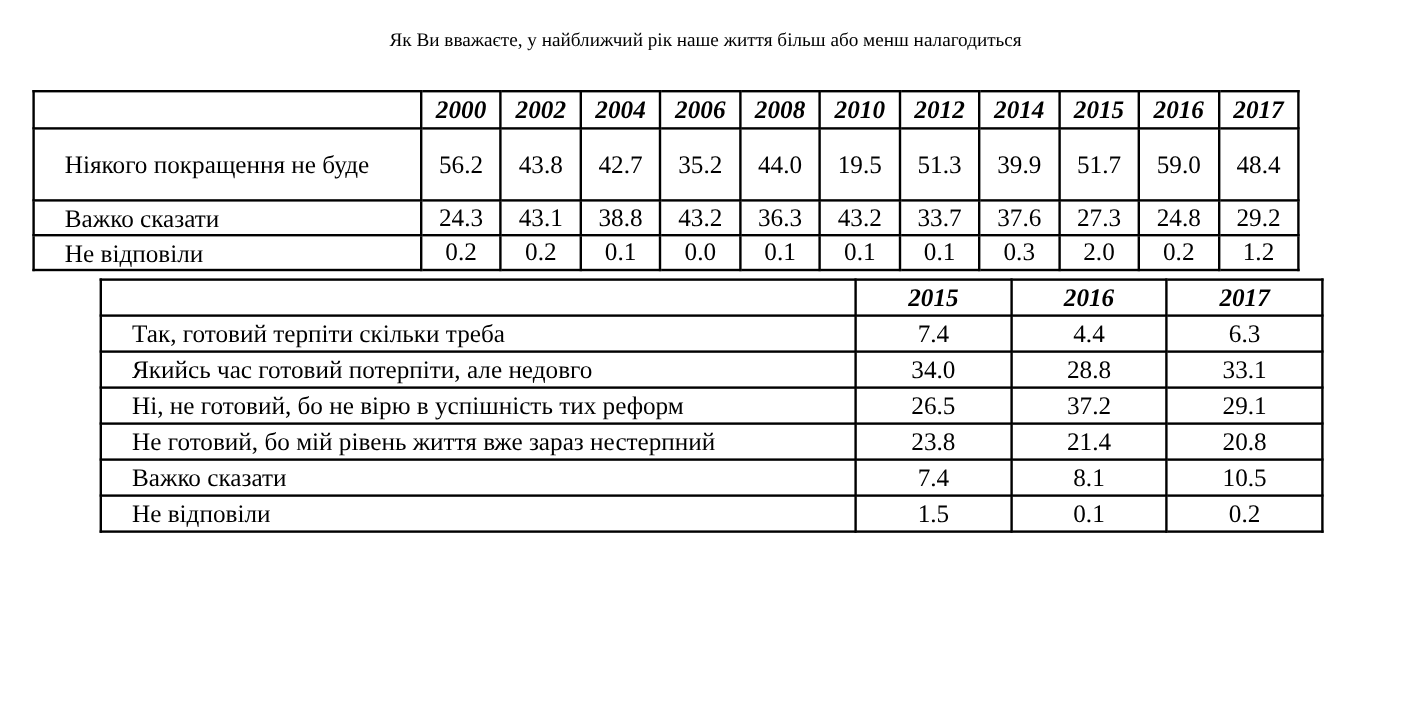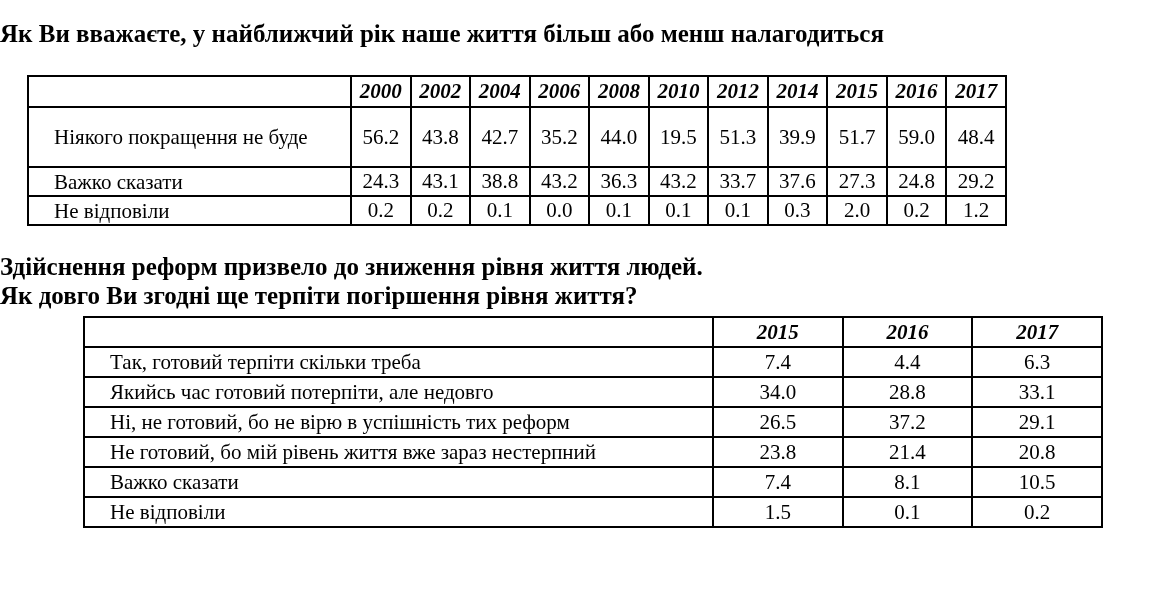--- a/index.html
+++ b/index.html
@@ -3,23 +3,23 @@
 <meta charset="utf-8">
 <style>
   * { box-sizing: border-box; }
   html, body {
     margin: 0; padding: 0;
     width: 1176px; height: 606px;
     background: #ffffff; color: #000000;
     font-family: "Liberation Serif", serif;
   }
   .doc-title {
-    text-align: left;
-    font-weight: bold;
-    font-size: 25px;
+    text-align: center;
+    font-weight: normal;
+    font-size: 16px;
     line-height: 29px;
   }
   .title-1 { padding-top: 19px; }
   .title-2 { margin-top: 26px; }
   table.t {
     border-collapse: collapse;
     table-layout: fixed;
   }
   table.t th, table.t td {
     border: 2px solid #000000;
@@ -33,21 +33,21 @@
     font-style: italic;
     text-align: center;
   }
   table.t td { text-align: center; }
   table.t td.lbl {
     text-align: left;
     padding-left: 25px;
     padding-right: 6px;
     line-height: 26px;
   }
-  #table1 { margin: 27px 3px 0 27px; width: 980px; }
+  #table1 { margin: 27px 3px 0 27px; width: 1056px; }
   #table1 col.lbl-col { width: 323px; }
   #table1 thead tr { height: 31px; }
   #table1 tbody tr { height: 29px; }
   #table1 tbody tr.tall { height: 60px; }
   #table2 { margin: 6px 0 0 83px; width: 1020px; }
   #table2 col.lbl-col { width: 629px; }
   #table2 tr { height: 30px; }
 </style>
 </head>
 <body>
@@ -128,24 +128,20 @@
         <td>0.1</td>
         <td>0.1</td>
         <td>0.3</td>
         <td>2.0</td>
         <td>0.2</td>
         <td>1.2</td>
       </tr>
     </tbody>
   </table>
 
-  <div class="doc-title title-2">
-    <span>Здійснення реформ призвело до зниження рівня життя людей.</span><br>
-    <span>Як довго Ви згодні ще терпіти погіршення рівня життя?</span>
-  </div>
 
   <table class="t" id="table2">
     <colgroup>
       <col class="lbl-col">
       <col>
         <col>
         <col>
     </colgroup>
     <thead>
       <tr>

